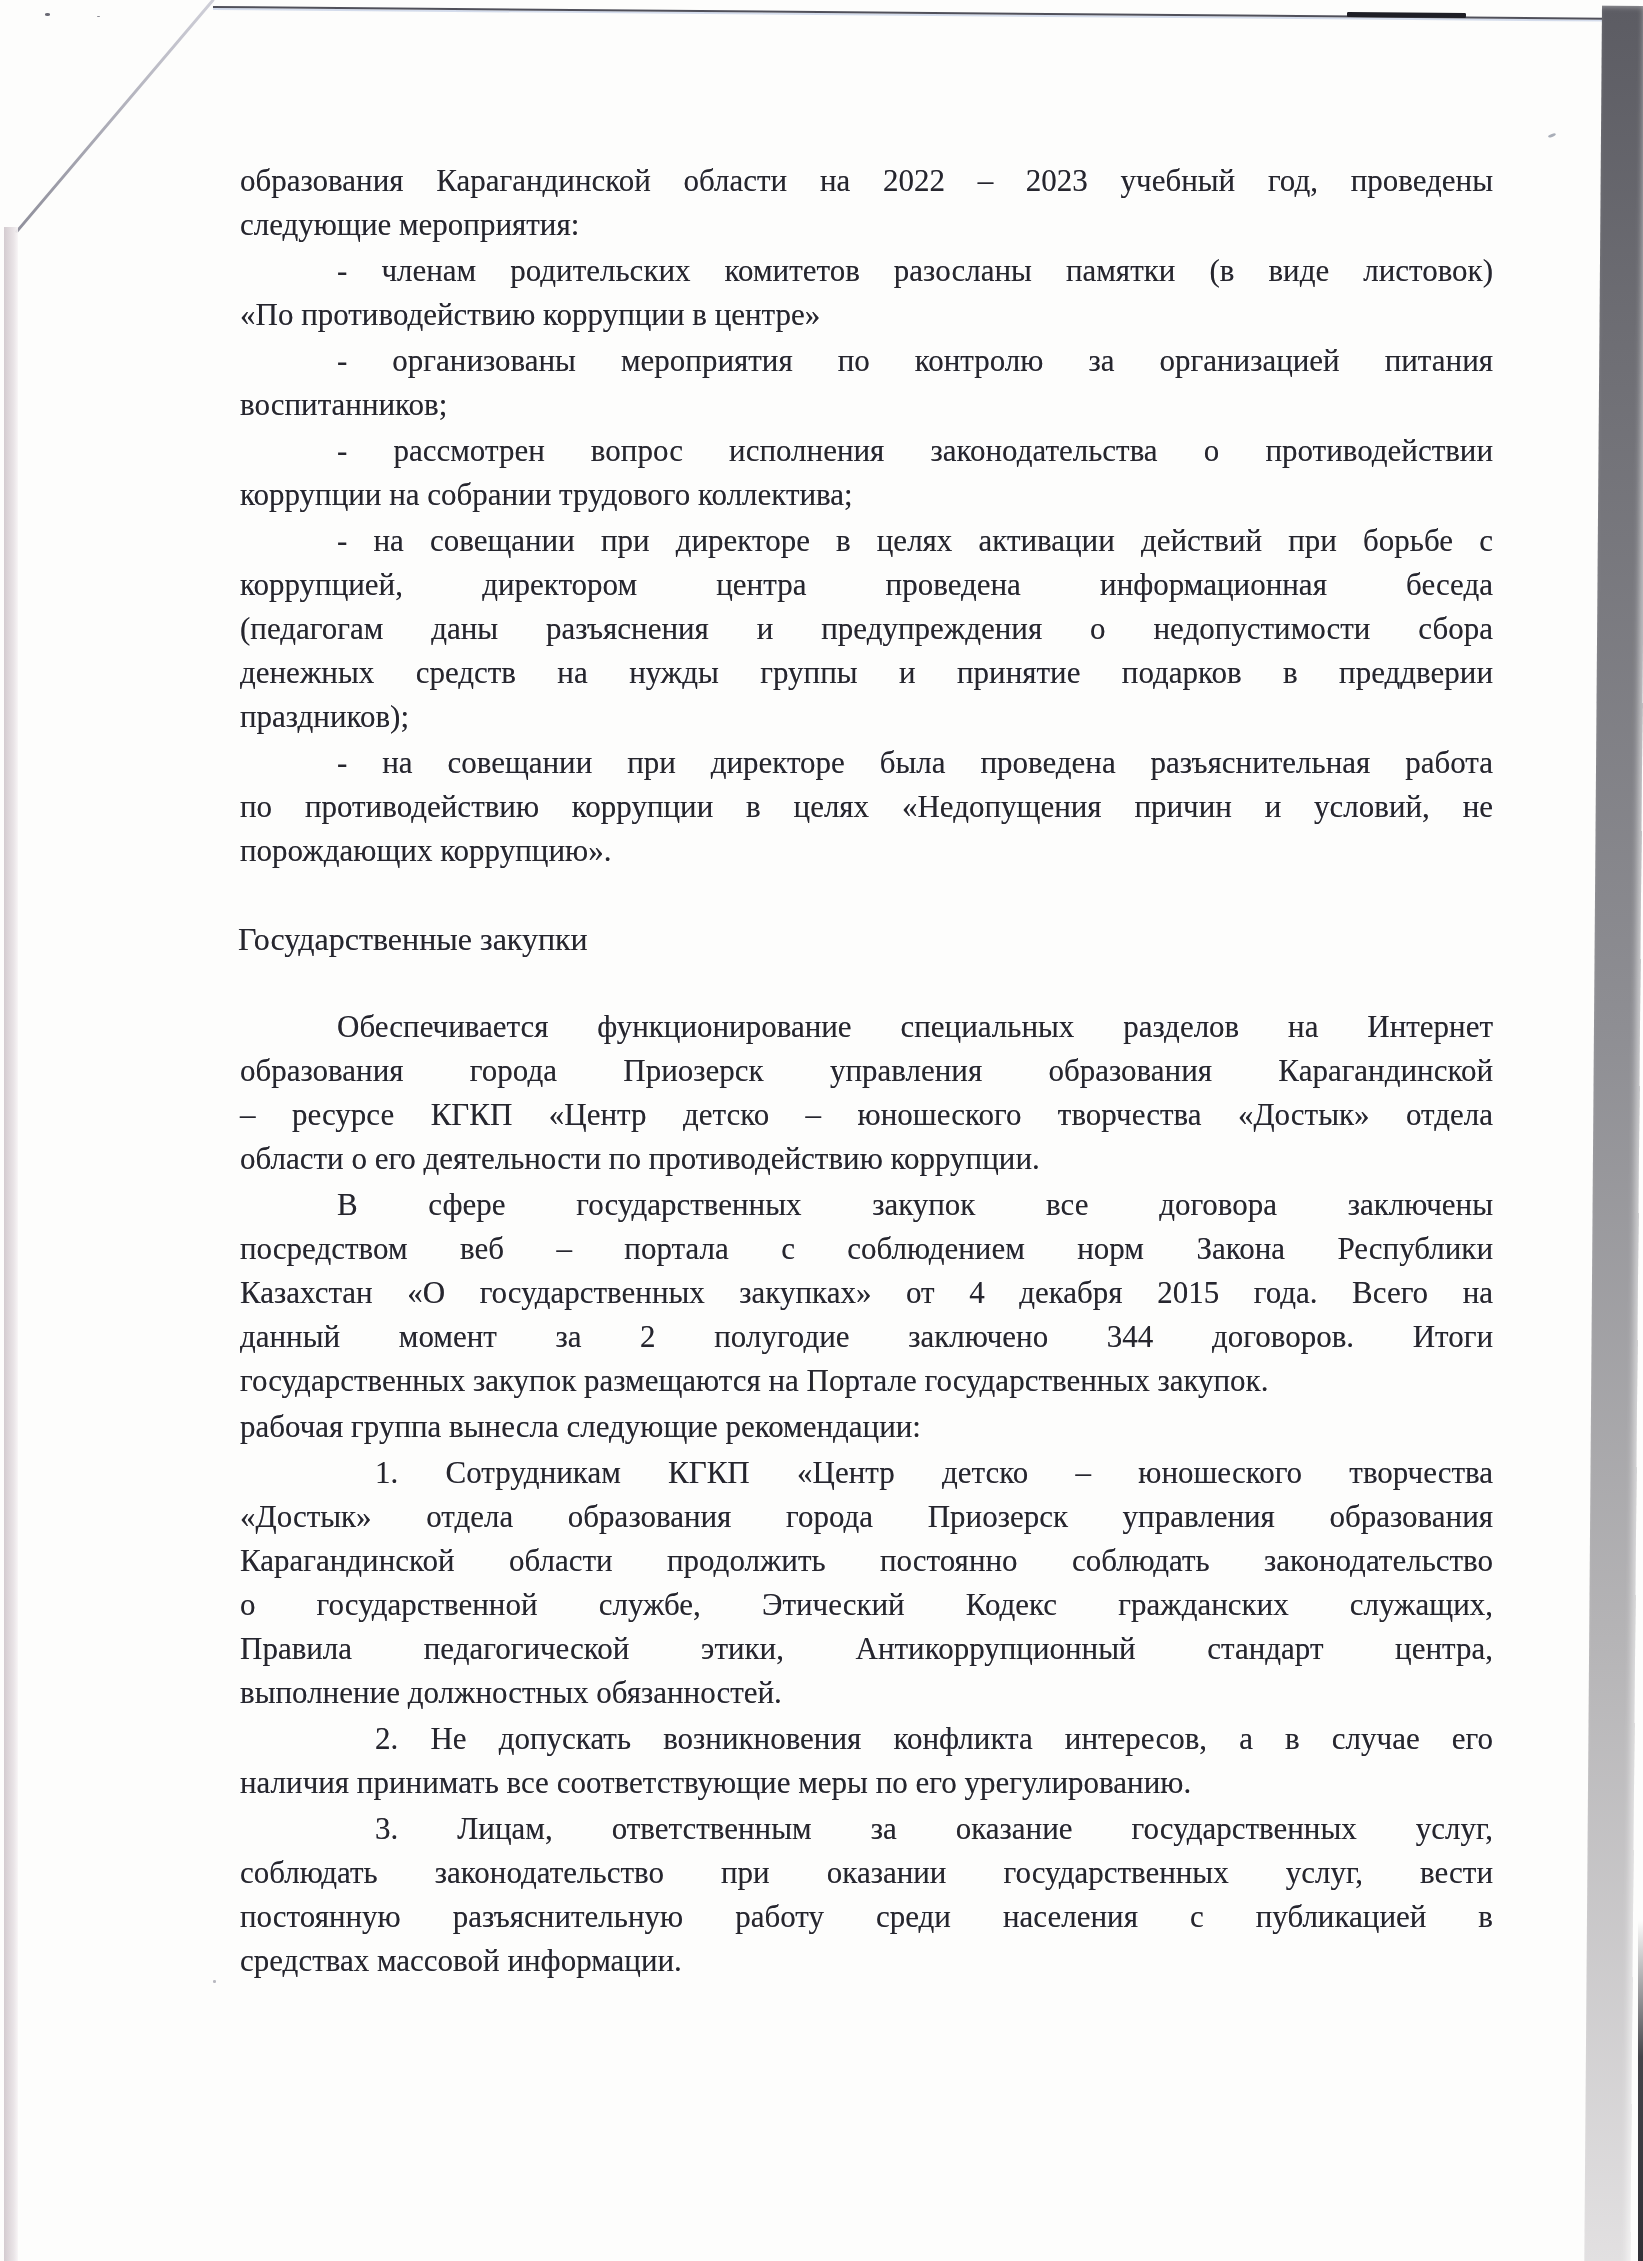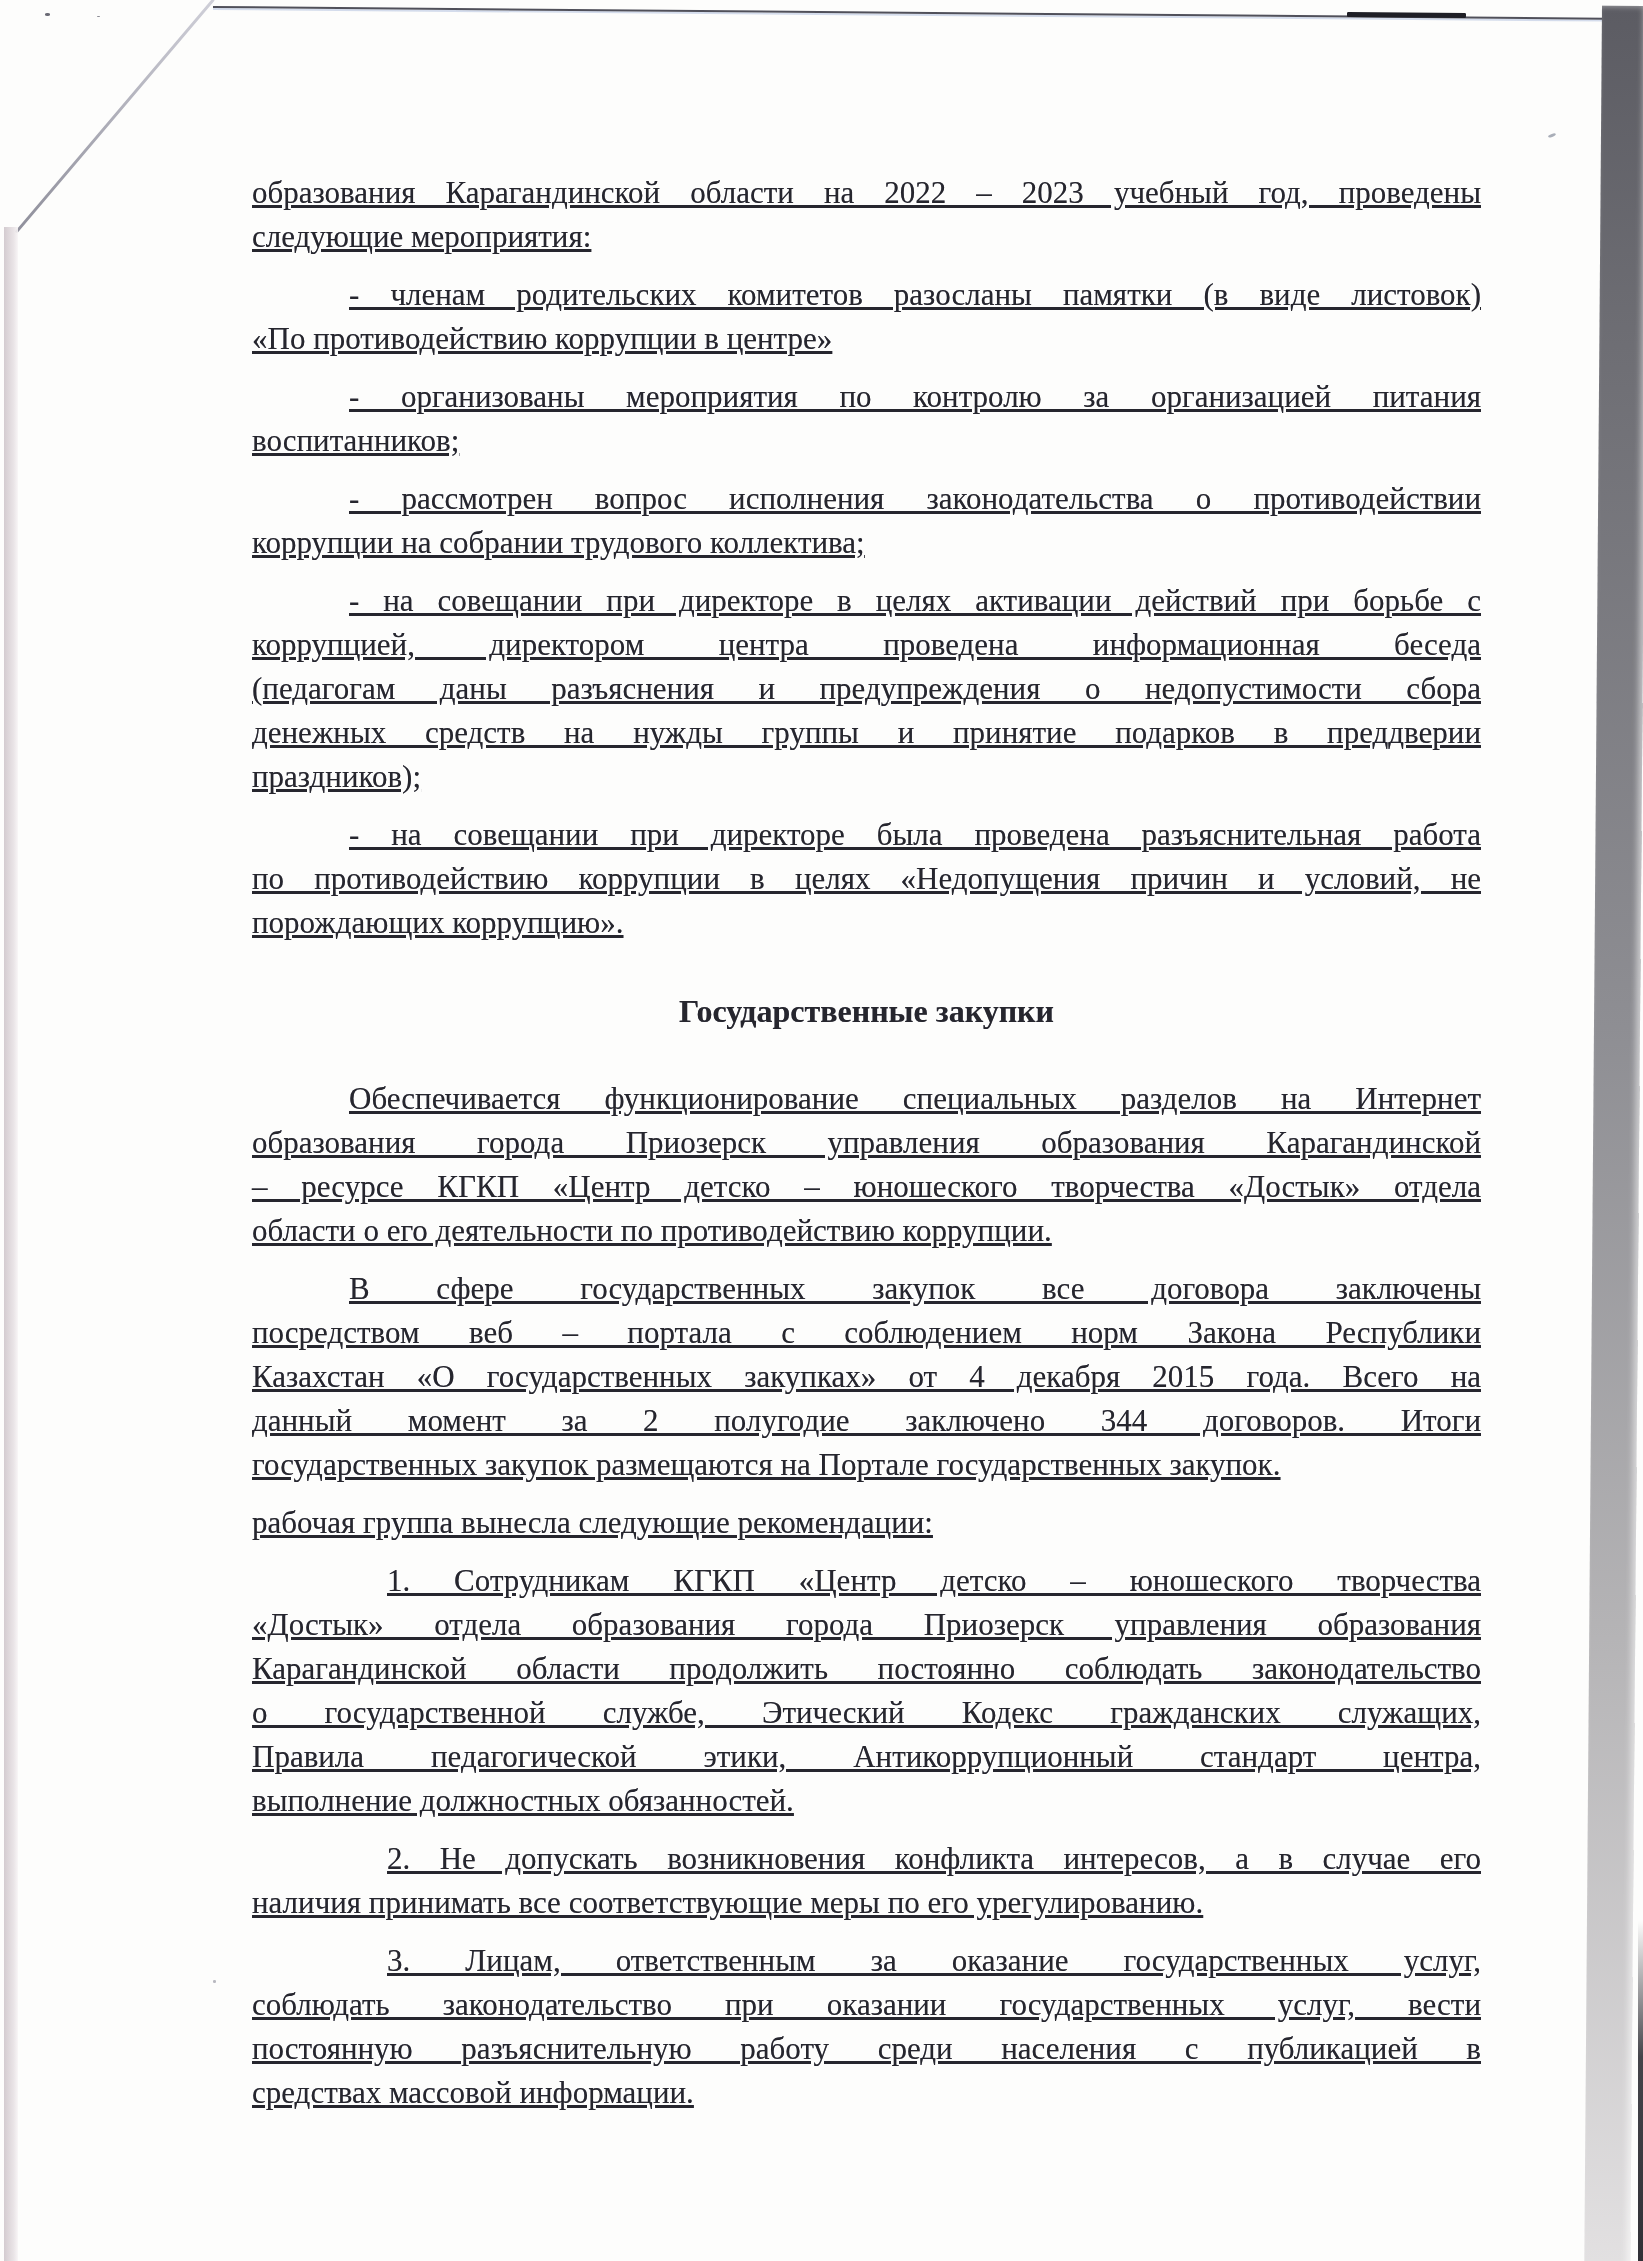--- a/index.html
+++ b/index.html
@@ -50,27 +50,27 @@
   .speck.s1 { left:45px;  top:13px;  width:4.5px;  height:2.6px; background:#6a6a74; }
   .speck.s2 { left:97px; top:15.5px;  width:3.2px;  height:1.9px; background:#8d8d96; }
   .speck.s3 { left:1548px;top:134px; width:7.7px; height:3.2px; background:#a9aeb8; transform:rotate(-20deg); }
   .speck.s4 { left:213px; top:1980px;width:2.6px;  height:2.6px; background:#b9b9c0; }
   
   .text-block {
     position:absolute; left:238px; top:157px; width:1257px;
     color:#26262e; font-size:31px; line-height:44px;
     text-shadow:0 0 0.6px rgba(40,40,60,0.5);
   }
-  .para { margin:14px;text-decoration:underline; }
+  .para { margin:2px; }
   .ln { text-align:justify; text-align-last:justify; }
   .ln.end { text-align-last:left; }
   .ln.i1 { padding-left:97px; }
   .ln.i2 { padding-left:135px; }
   .heading {
-    text-align:center; font-weight:bold; font-size:32px;
+    font-weight:normal; font-size:32px;
     margin:44px 0 44px 0; line-height:44px;
   }
 </style>
 </head>
 <body>
 
 <div class="page">
 
   <div class="top-edge-line"></div>
   <div class="top-edge-thick"></div>

